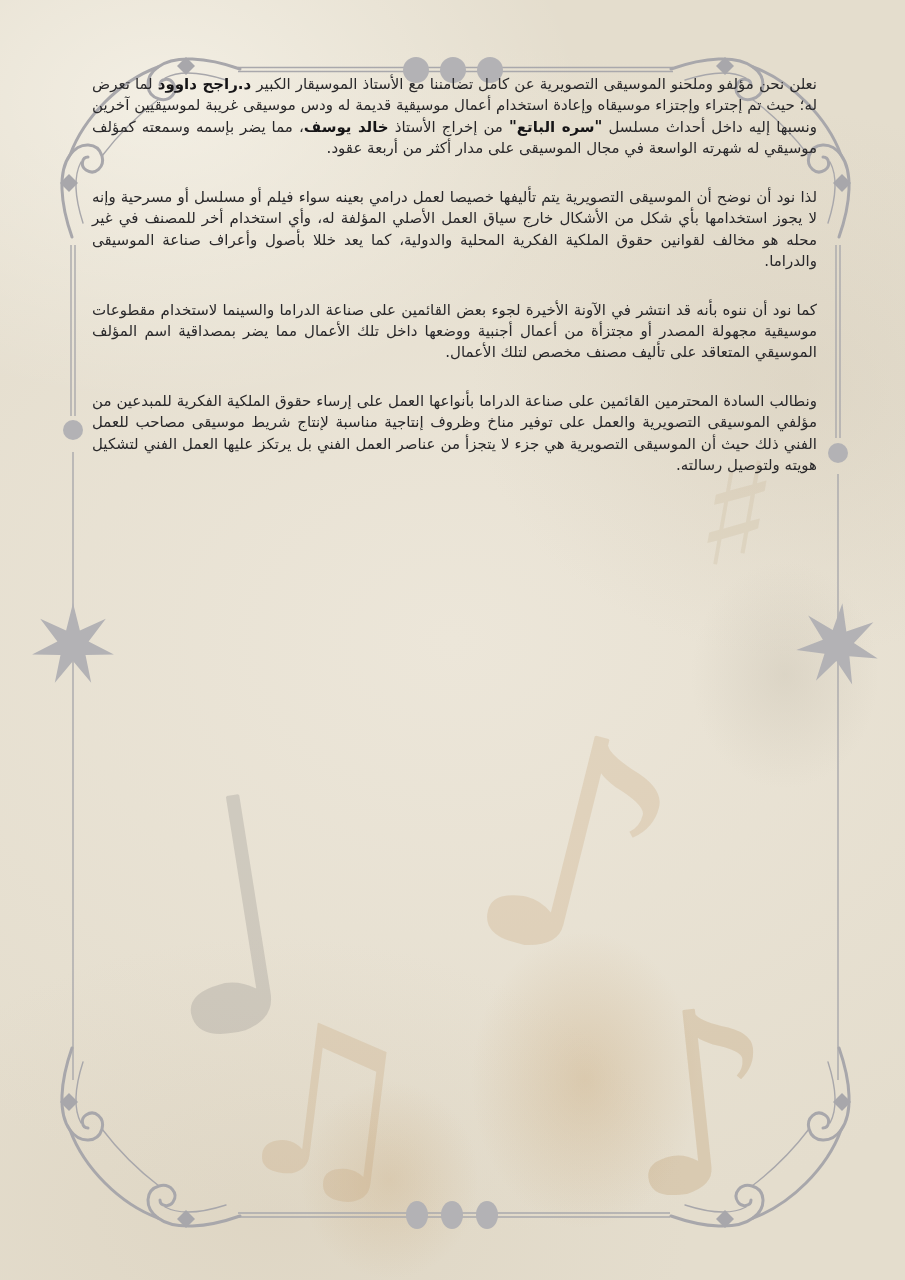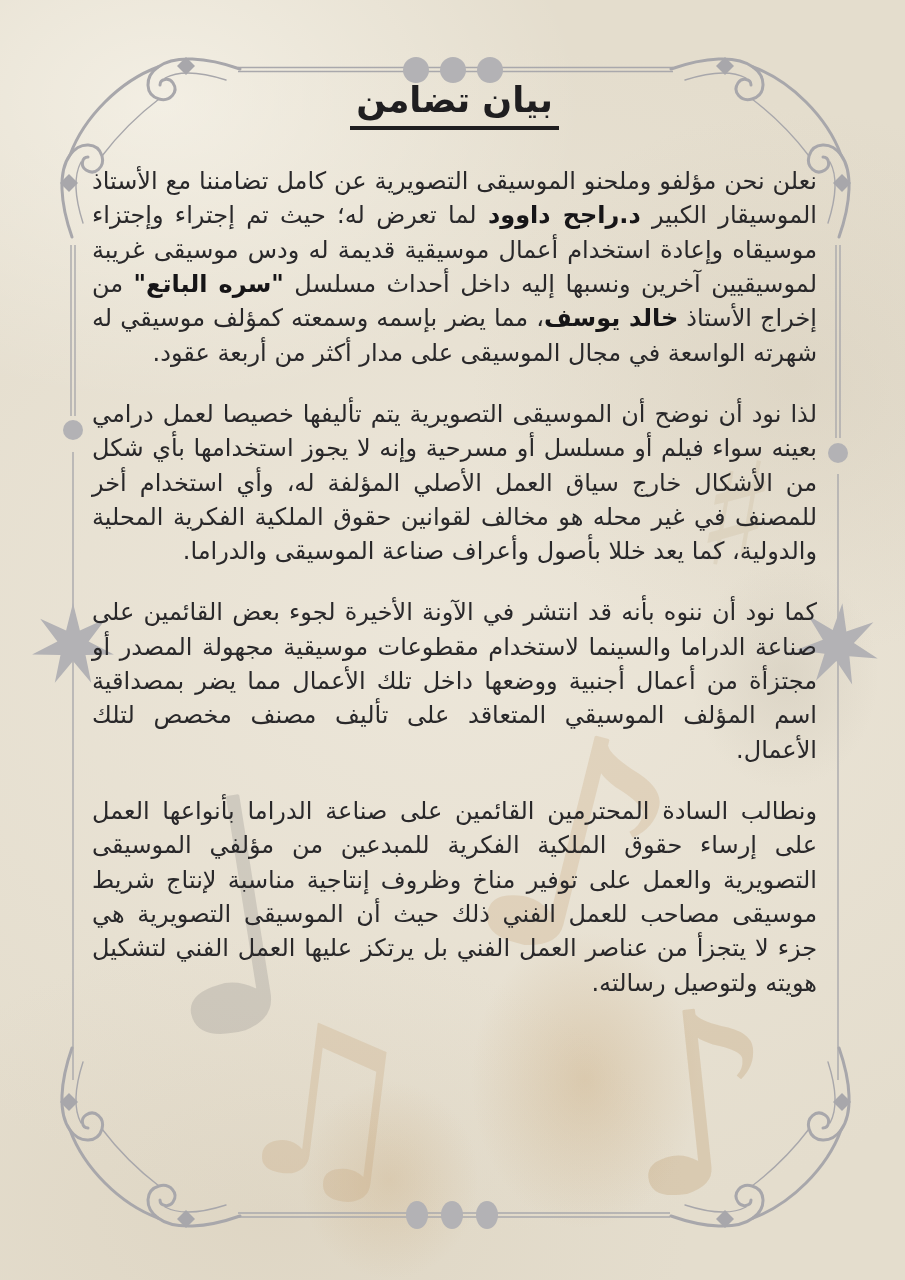--- a/index.html
+++ b/index.html
@@ -23,21 +23,21 @@
     position:absolute;right:88px;left:92px;top:74px;
     direction:rtl;color:#29282a;
   }
   .title{
     text-align:center;font-size:35px;font-weight:700;margin:6px 0 34px 0;
     letter-spacing:0;color:#1f1e20;
   }
   .title span{
     display:inline-block;border-bottom:4px solid #1f1e20;padding:0 6px 6px 6px;
   }
-  .body-text{font-size:24px;line-height:1.43;}
+  .body-text{font-size:15px;line-height:1.43;}
   .para{margin:0 0 27px 0;text-align:justify;text-align-last:right;}
   .para strong{font-weight:700;color:#161517;}
   .closing{
     font-size:24px;font-weight:700;text-align:center;margin-top:34px;color:#1c1b1d;
   }
 </style>
 </head>
 <body>
 
 <div class="page">
@@ -113,21 +113,20 @@
     <use href="#flourish" transform="translate(58,55)"></use>
     <use href="#flourish" transform="translate(853,55) scale(-1,1)"></use>
     <use href="#flourish" transform="translate(58,1230) scale(1,-1)"></use>
     <use href="#flourish" transform="translate(853,1230) scale(-1,-1)"></use>
 
     <use href="#star7" transform="translate(73,645)"></use>
     <use href="#star7" transform="translate(838,645) rotate(6)"></use>
   </svg>
 
   <div class="content">
-    <h1 class="title"><span>بيان تضامن</span></h1>
     <div class="body-text">
         <p class="para"><span>نعلن نحن مؤلفو وملحنو الموسيقى التصويرية عن كامل تضامننا مع الأستاذ الموسيقار الكبير </span><strong>د.راجح داوود</strong><span> لما تعرض له؛ حيث تم إجتراء وإجتزاء موسيقاه وإعادة استخدام أعمال موسيقية قديمة له ودس موسيقى غريبة لموسيقيين آخرين ونسبها إليه داخل أحداث مسلسل </span><strong>"سره الباتع"</strong><span> من إخراج الأستاذ </span><strong>خالد يوسف</strong><span>، مما يضر بإسمه وسمعته كمؤلف موسيقي له شهرته الواسعة في مجال الموسيقى على مدار أكثر من أربعة عقود.</span></p>
         <p class="para"><span>لذا نود أن نوضح أن الموسيقى التصويرية يتم تأليفها خصيصا لعمل درامي بعينه سواء فيلم أو مسلسل أو مسرحية وإنه لا يجوز استخدامها بأي شكل من الأشكال خارج سياق العمل الأصلي المؤلفة له، وأي استخدام أخر للمصنف في غير محله هو مخالف لقوانين حقوق الملكية الفكرية المحلية والدولية، كما يعد خللا بأصول وأعراف صناعة الموسيقى والدراما.</span></p>
         <p class="para"><span>كما نود أن ننوه بأنه قد انتشر في الآونة الأخيرة لجوء بعض القائمين على صناعة الدراما والسينما لاستخدام مقطوعات موسيقية مجهولة المصدر أو مجتزأة من أعمال أجنبية ووضعها داخل تلك الأعمال مما يضر بمصداقية اسم المؤلف الموسيقي المتعاقد على تأليف مصنف مخصص لتلك الأعمال.</span></p>
         <p class="para"><span>ونطالب السادة المحترمين القائمين على صناعة الدراما بأنواعها العمل على إرساء حقوق الملكية الفكرية للمبدعين من مؤلفي الموسيقى التصويرية والعمل على توفير مناخ وظروف إنتاجية مناسبة لإنتاج شريط موسيقى مصاحب للعمل الفني ذلك حيث أن الموسيقى التصويرية هي جزء لا يتجزأ من عناصر العمل الفني بل يرتكز عليها العمل الفني لتشكيل هويته ولتوصيل رسالته.</span></p>
       </div>
   </div>
 
 </div>
 

